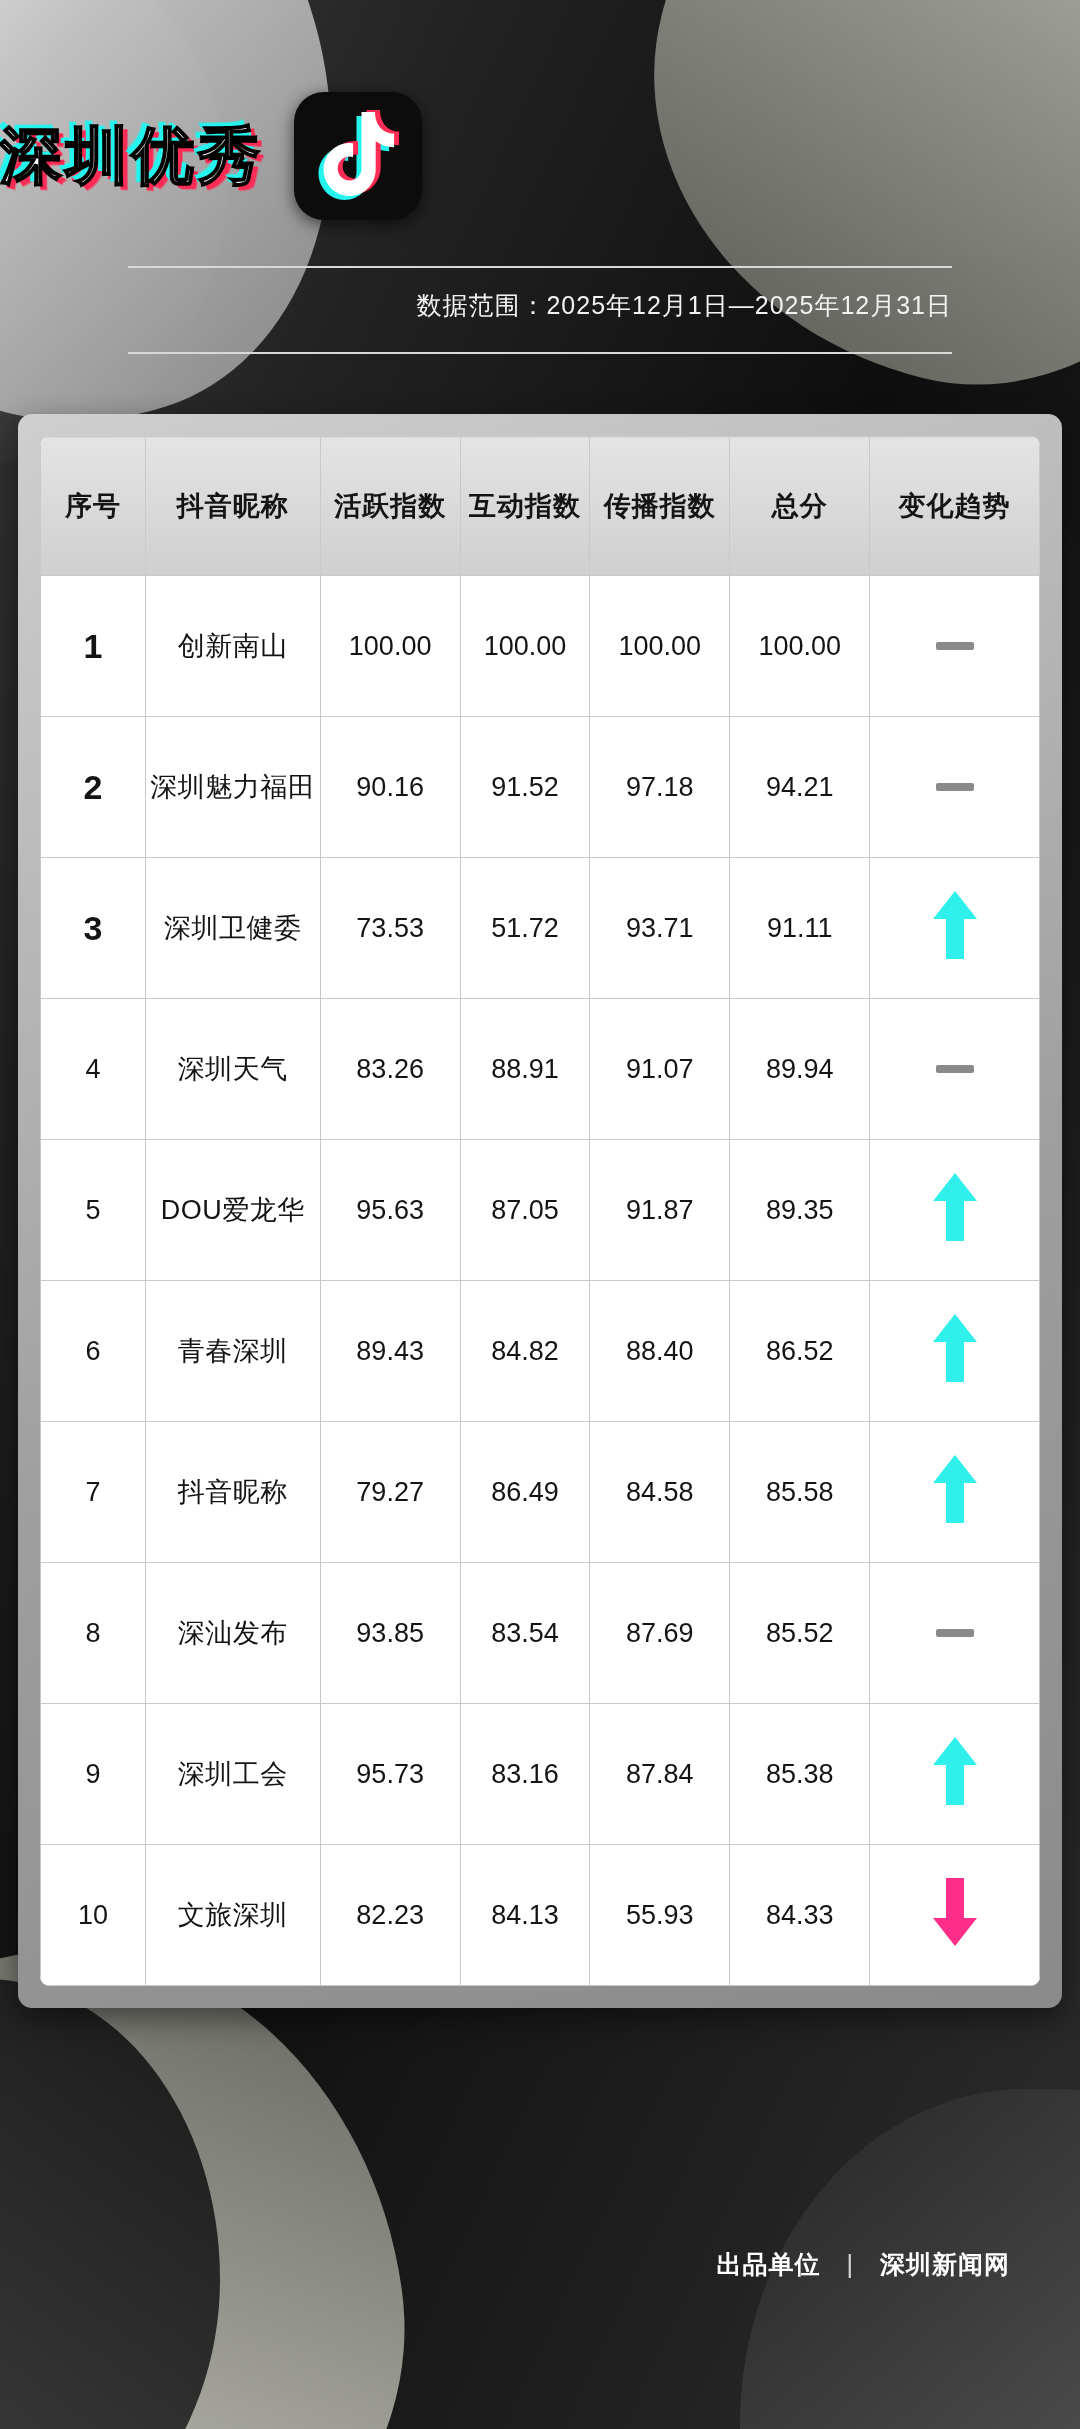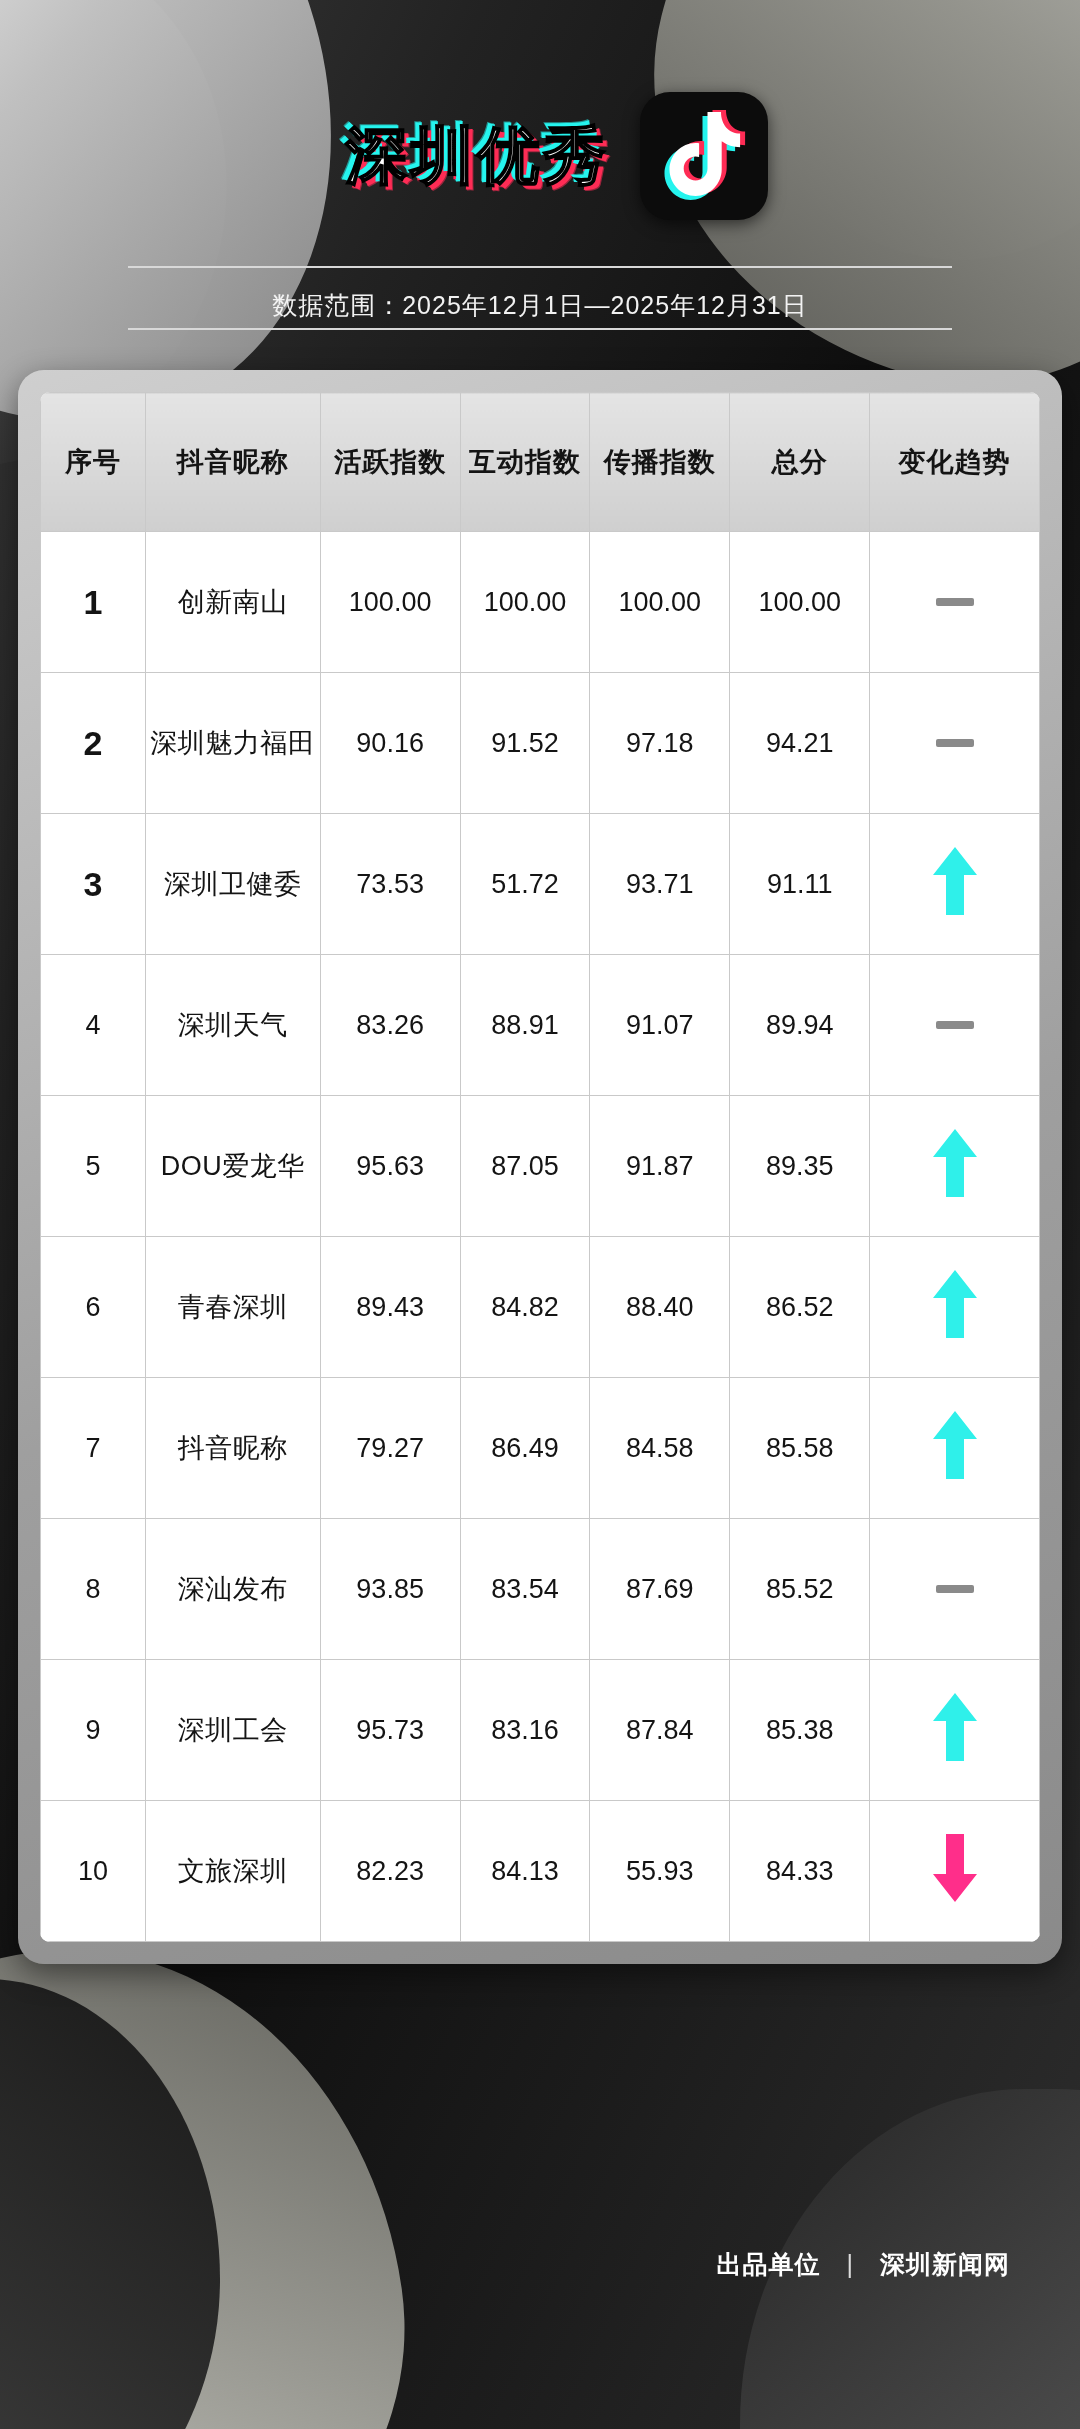--- a/index.html
+++ b/index.html
@@ -107,22 +107,21 @@
     z-index: 5;
     width: 100%;
     height: 100%;
   }
 
   
   .header {
     position: relative;
     padding-top: 92px;
     display: flex;
-    justify-content: center;
-    padding-left: 33px;
+    justify-content: flex-start;
   }
   .header-inner {
     display: flex;
     align-items: center;
     gap: 30px;
   }
   .title-block {
     display: flex;
     flex-direction: column;
     align-items: center;
@@ -153,35 +152,35 @@
     box-shadow: 0 4px 16px rgba(0,0,0,0.6);
     flex: 0 0 auto;
   }
 
   
   .date-band {
     margin: 46px auto 0;
     width: 824px;
     border-top: 2px solid #d8d8d8;
     border-bottom: 2px solid #d8d8d8;
-    padding: 16px 0 2px;
-    text-align: center;
+    padding: 16px 0 26px;
+    text-align: right;
   }
   .date-line {
     color: #f2f2f2;
     font-size: 25px;
     line-height: 1.68;
     letter-spacing: 1px;
   }
 
   
   .card {
-    margin: 40px auto 0;
+    margin: 60px auto 0;
     width: 1000px;
-    border-radius: 26px;
+    border-radius: 14px;
     background: linear-gradient(160deg, #cfcfcf 0%, #9f9f9f 55%, #8a8a8a 100%);
     padding: 22px;
     box-shadow: 0 10px 30px rgba(0,0,0,0.45);
   }
   table.rank {
     width: 100%;
     border-collapse: collapse;
     background: #ffffff;
     border-radius: 10px;
     overflow: hidden;

